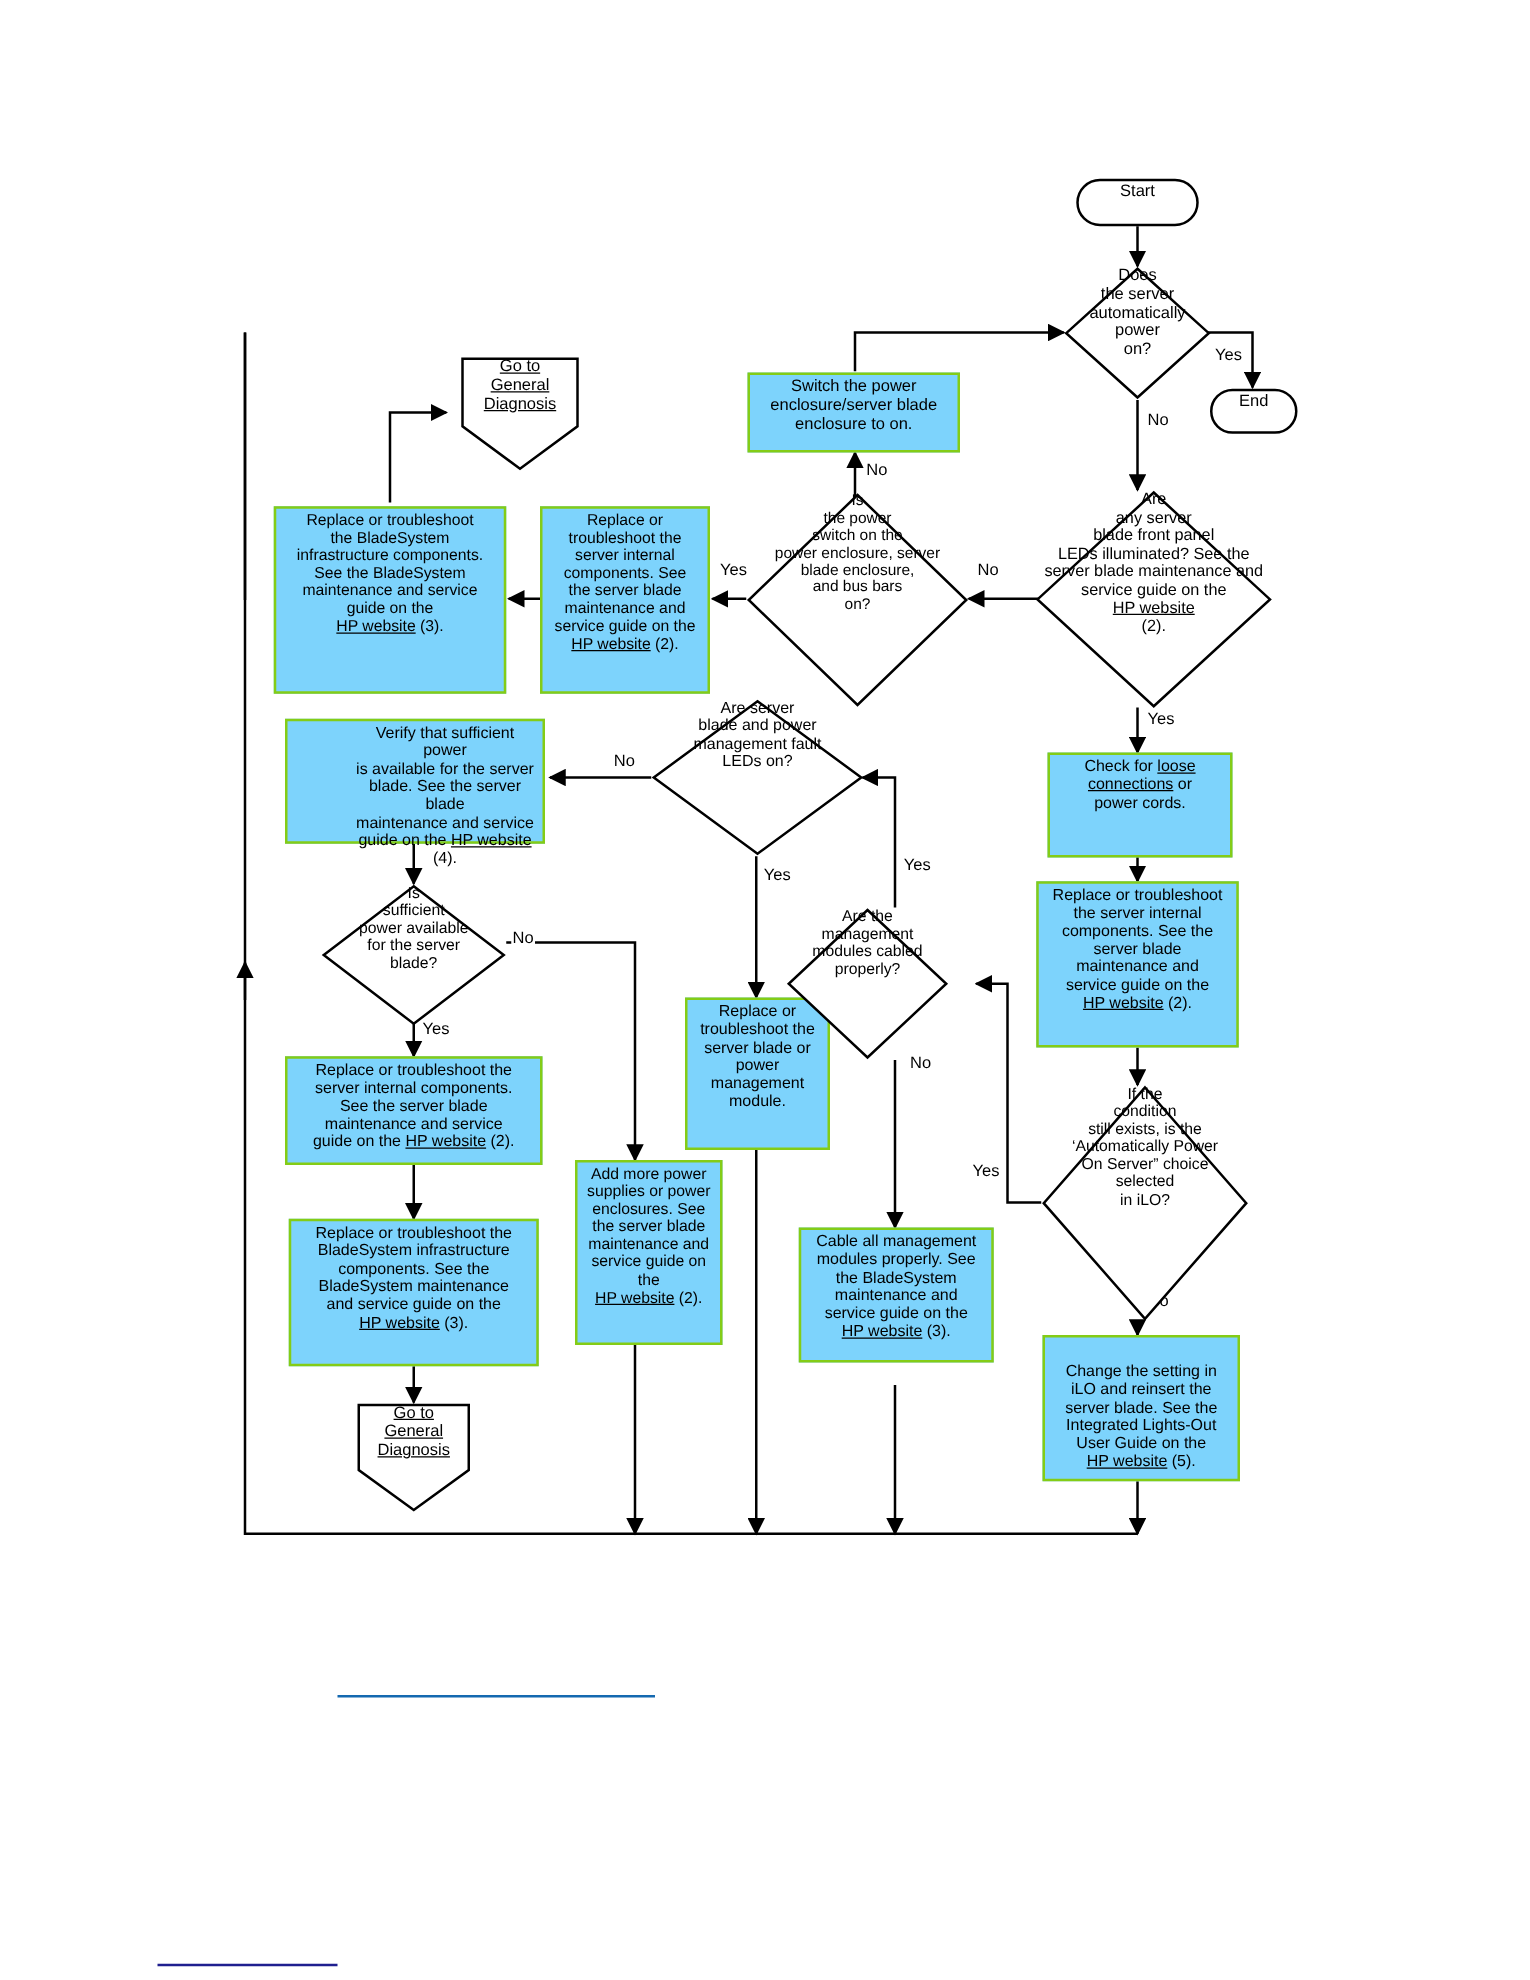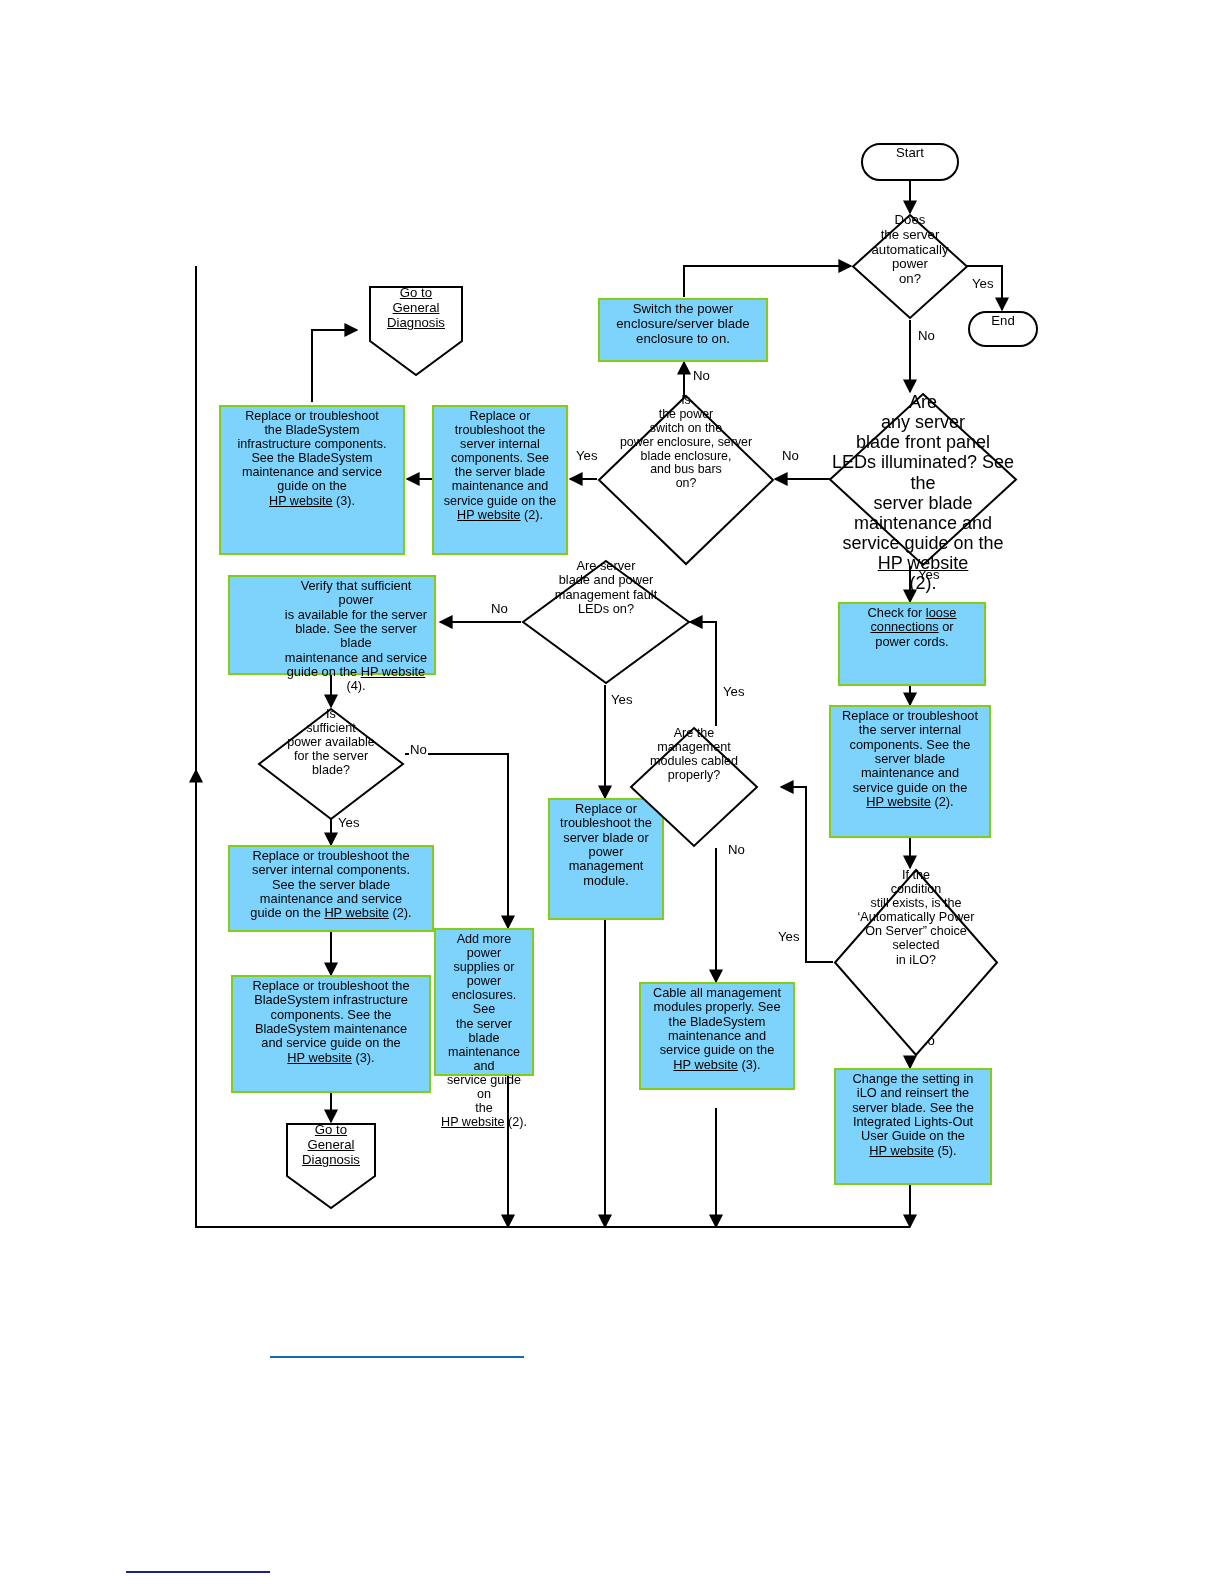--- a/index.html
+++ b/index.html
@@ -110,21 +110,21 @@
       <div>automatically</div>
       <div>power</div>
       <div>on?</div>
     </div>
   </div>
 
   <div class="node dec" style="left:828px;top:392px;width:190px;height:175px;">
     <svg style="position:absolute;left:0;top:0;width:100%;height:100%;z-index:1;" viewBox="0 0 190 175" preserveAspectRatio="none">
       <polygon points="95,2 188,87.5 95,173 2,87.5" fill="#fff" stroke="#000" stroke-width="2" vector-effect="non-scaling-stroke"></polygon>
     </svg>
-    <div class="txt" style="font-size:18px;width:196px;">
+    <div class="txt" style="font-size:13px;width:196px;">
       <div>Are</div>
       <div>any server</div>
       <div>blade front panel</div>
       <div>LEDs illuminated? See the</div>
       <div>server blade maintenance and</div>
       <div>service guide on the</div>
       <div class="u">HP website</div>
       <div>(2).</div>
     </div>
   </div>
@@ -248,21 +248,21 @@
     <svg style="position:absolute;left:0;top:0;width:100%;height:100%;z-index:1;" viewBox="0 0 92 88" preserveAspectRatio="none">
       <polygon points="2,2 90,2 90,54 46,86 2,54" fill="#fff" stroke="#000" stroke-width="2" vector-effect="non-scaling-stroke"></polygon>
     </svg>
     <div class="txt" style="margin-bottom:20px;">
       <div class="u">Go to</div>
       <div class="u">General</div>
       <div class="u">Diagnosis</div>
     </div>
   </div>
 
-  <div class="node proc" style="left:434px;top:928px;width:100px;height:148px;">
+  <div class="node proc" style="left:460px;top:928px;width:118px;height:148px;">
     <div class="txt" style="font-size:12.6px;">
       <div>Add more power</div>
       <div>supplies or power</div>
       <div>enclosures. See</div>
       <div>the server blade</div>
       <div>maintenance and</div>
       <div>service guide on</div>
       <div>the</div>
       <div><span class="u">HP website</span> <span>(2).</span></div>
     </div>
@@ -331,21 +331,21 @@
       <div>condition</div>
       <div>still exists, is the</div>
       <div>‘Automatically Power</div>
       <div>On Server” choice</div>
       <div>selected</div>
       <div>in iLO?</div>
     </div>
   </div>
 
   <div class="node proc" style="left:834px;top:1068px;width:158px;height:117px;">
-    <div class="txt" style="font-size:12.8px;">
+    <div class="txt" style="font-size:12.8px;margin-top:18px;">
       <div>Change the setting in</div>
       <div>iLO and reinsert the</div>
       <div>server blade. See the</div>
       <div class="it">Integrated Lights-Out</div>
       <div><span class="it">User Guide</span> on the</div>
       <div><span class="u">HP website</span> <span>(5).</span></div>
     </div>
   </div>
 
   <div class="edge-label" style="left:971px;top:277px;">Yes</div>

